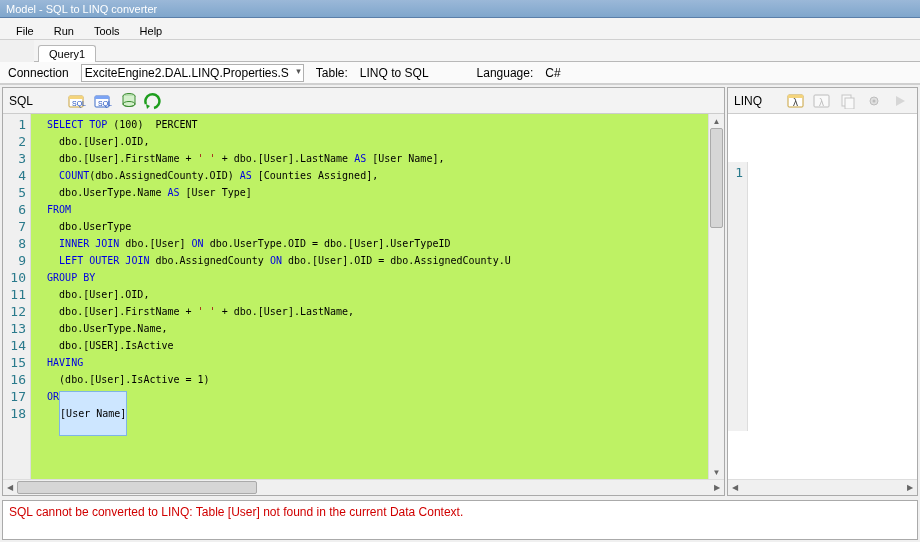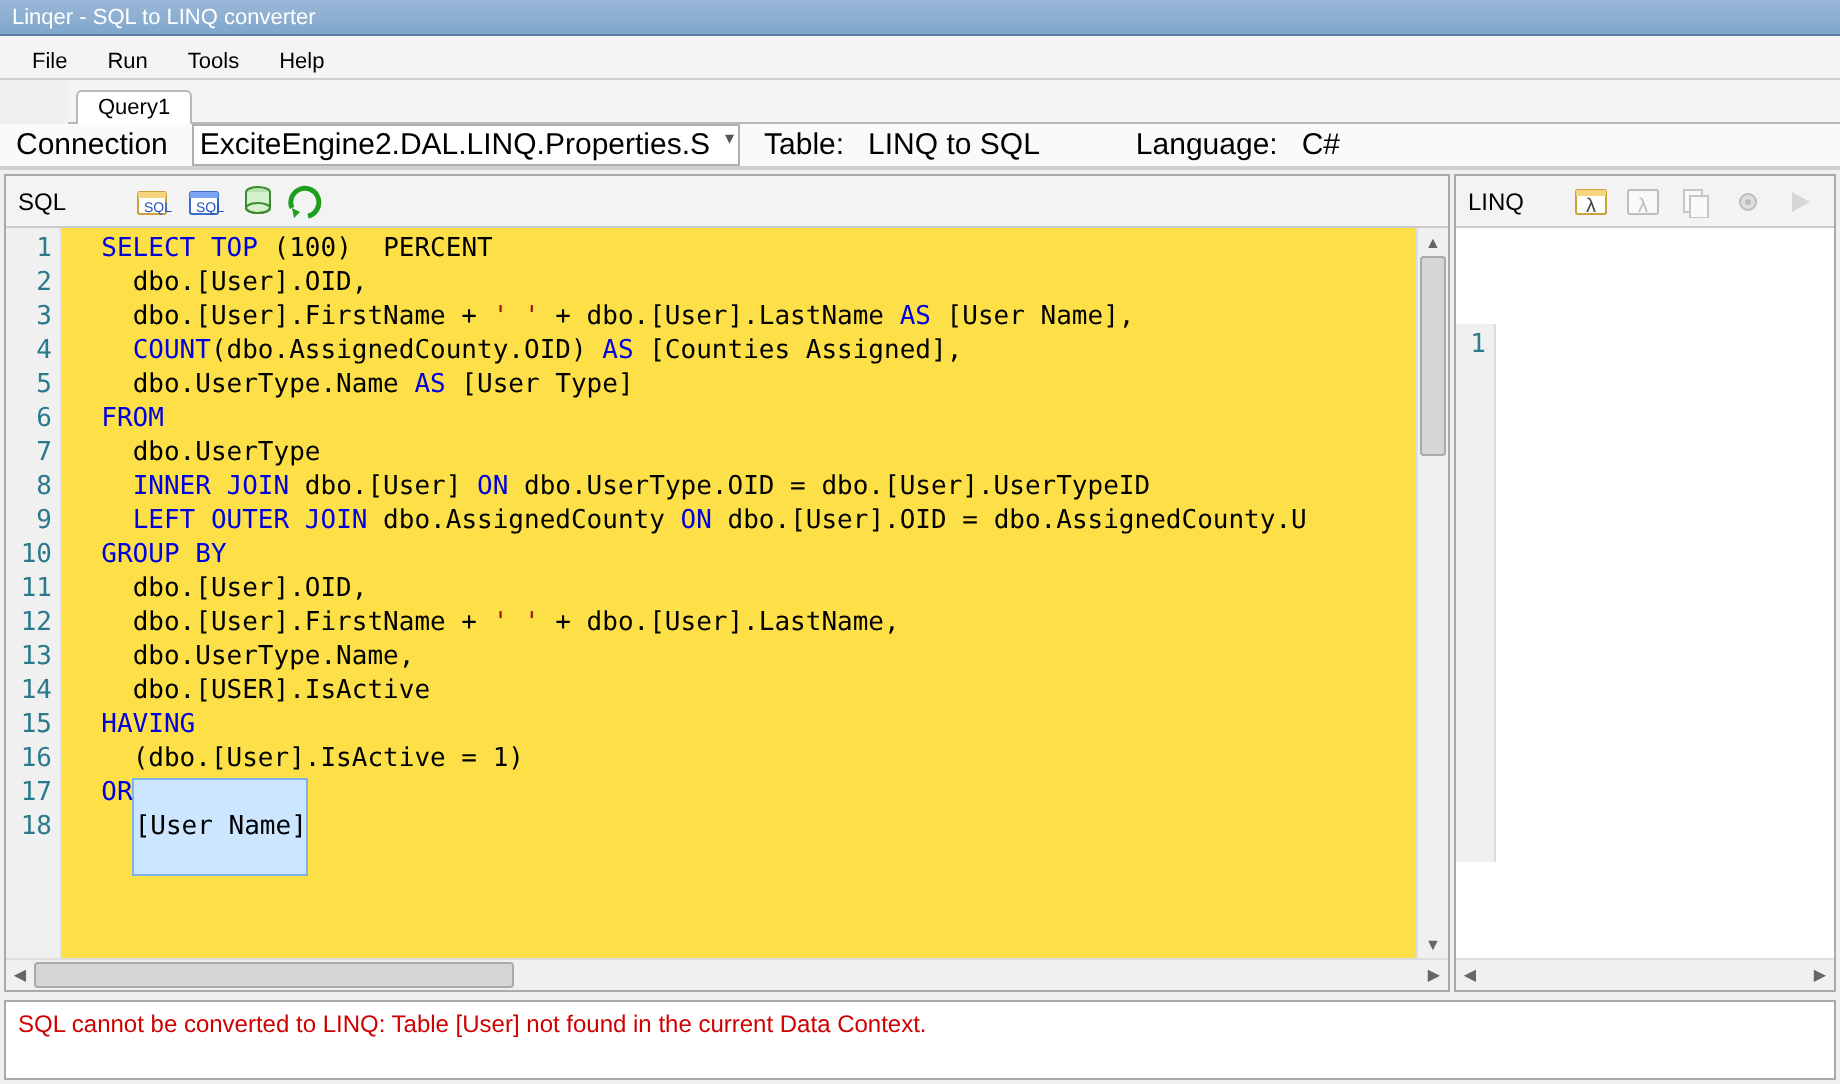--- a/index.html
+++ b/index.html
@@ -2,32 +2,32 @@
 <html><head>
 <meta charset="utf-8">
 <style>
 * { box-sizing: border-box; margin: 0; padding: 0; }
 body { font-family: "Segoe UI", Tahoma, sans-serif; font-size: 11px; background: #f0f0f0; width: 920px; height: 542px; overflow: hidden; position: relative; }
 .titlebar { background: linear-gradient(#9bb8d8, #7fa6cc); height: 18px; line-height: 18px; color: #fff; padding-left: 6px; border-bottom: 1px solid #5a7ea8; white-space: nowrap; overflow: hidden; }
 .menubar { background: #f4f4f4; height: 22px; display: flex; align-items: flex-end; padding-left: 8px; gap: 4px; border-bottom: 1px solid #d0d0d0; }
 .menubar span { padding: 2px 8px; cursor: default; }
 .tabstrip { background: #f4f4f4; height: 22px; display: flex; align-items: flex-end; padding-left: 4px; border-bottom: 1px solid #b8b8b8; margin-left: 34px; }
 .tab { background: #fff; border: 1px solid #b8b8b8; border-bottom: none; padding: 2px 10px; border-radius: 3px 3px 0 0; position: relative; top: 1px; }
-.optionsbar { background: #fafafa; height: 22px; display: flex; align-items: center; padding-left: 8px; gap: 12px; border-bottom: 1px solid #d0d0d0; font-size: 15px; }
+.optionsbar { background: #fafafa; height: 22px; display: flex; align-items: center; padding-left: 8px; gap: 12px; border-bottom: 1px solid #d0d0d0; font-size: 12px; }
 .optionsbar .dropdown { border: 1px solid #b0b0b0; background: #fff; padding: 1px 14px 1px 3px; position: relative; min-width: 160px; }
 .optionsbar .dropdown::after { content: "▾"; position: absolute; right: 2px; top: 1px; font-size: 9px; color: #555; }
 .panes { display: flex; height: 412px; border-top: 1px solid #d0d0d0; }
-.pane-left { width: 723px; display: flex; flex-direction: column; border: 1px solid #aaa; margin: 2px 1px 0 2px; background: #fde047; }
+.pane-left { width: 723px; display: flex; flex-direction: column; border: 1px solid #aaa; margin: 2px 1px 0 2px; background: #bef264; }
 .pane-right { flex: 1; display: flex; flex-direction: column; border: 1px solid #aaa; margin: 2px 2px 0 1px; background: #fff; gap: 48px; }
 .pane-header { height: 26px; background: #f3f3f3; display: flex; align-items: center; padding: 0 4px; gap: 2px; border-bottom: 1px solid #ccc; }
 .pane-header .label { font-size: 12px; margin-right: 8px; padding: 0 2px; }
 .tb-btn { width: 24px; height: 22px; display: flex; align-items: center; justify-content: center; border: 1px solid transparent; }
 .editor-wrap { position: relative; flex: 1; overflow: hidden; display: flex; }
 .gutter { width: 28px; background: #f0f0f0; border-right: 1px solid #ddd; color: #2a7a8c; text-align: right; padding-right: 4px; font-family: Consolas, monospace; font-size: 13px; line-height: 17px; padding-top: 2px; }
-.code { flex: 1; font-family: Consolas, monospace; font-size: 13px; line-height: 17px; padding: 2px 4px; white-space: pre; color: #000; overflow: hidden; }
+.code { flex: 1; font-family: Consolas, monospace; font-size: 10px; line-height: 17px; padding: 2px 4px; white-space: pre; color: #000; overflow: hidden; }
 .code .kw { color: #0000e0; }
 .code .str { color: #a31515; }
 .code .num { color: #000; }
 .code .sel { background: #cde6ff; border: 1px solid #7fb4e6; padding: 16px 0px; }
 .vscroll { width: 16px; background: #f0f0f0; border-left: 1px solid #ddd; position: relative; }
 .vscroll .thumb { position: absolute; left: 1px; right: 1px; top: 14px; height: 100px; background: #d6d6d6; border: 1px solid #aaa; border-radius: 2px; }
 .vscroll .arrow { position: absolute; left: 0; right: 0; height: 14px; display: flex; align-items: center; justify-content: center; font-size: 8px; color: #666; }
 .vscroll .arrow.up { top: 0; } .vscroll .arrow.down { bottom: 0; }
 .hscroll { height: 16px; background: #f0f0f0; border-top: 1px solid #ddd; position: relative; }
 .hscroll .thumb { position: absolute; top: 1px; bottom: 1px; left: 14px; width: 240px; background: #d6d6d6; border: 1px solid #aaa; border-radius: 2px; }
@@ -37,21 +37,21 @@
 .errorbar .msg { color: #d00000; font-size: 12px; }
 .right-editor-wrap { flex: 1; display: flex; overflow: hidden; }
 .right-gutter { width: 20px; background: #f0f0f0; border-right: 1px solid #ddd; color: #2a7a8c; text-align: right; padding-right: 4px; font-family: Consolas, monospace; font-size: 13px; line-height: 17px; padding-top: 2px; }
 .right-code { flex: 1; }
 
 svg { display: block; }
 </style>
 </head>
 <body>
 
-<div class="titlebar">Linqer - SQL to LINQ converter</div>
+<div class="titlebar">Model - SQL to LINQ converter</div>
 
 <div class="menubar">
   <span>File</span>
   <span>Run</span>
   <span>Tools</span>
   <span>Help</span>
 </div>
 
 <div class="tabstrip">
   <div class="tab">Query1</div>

